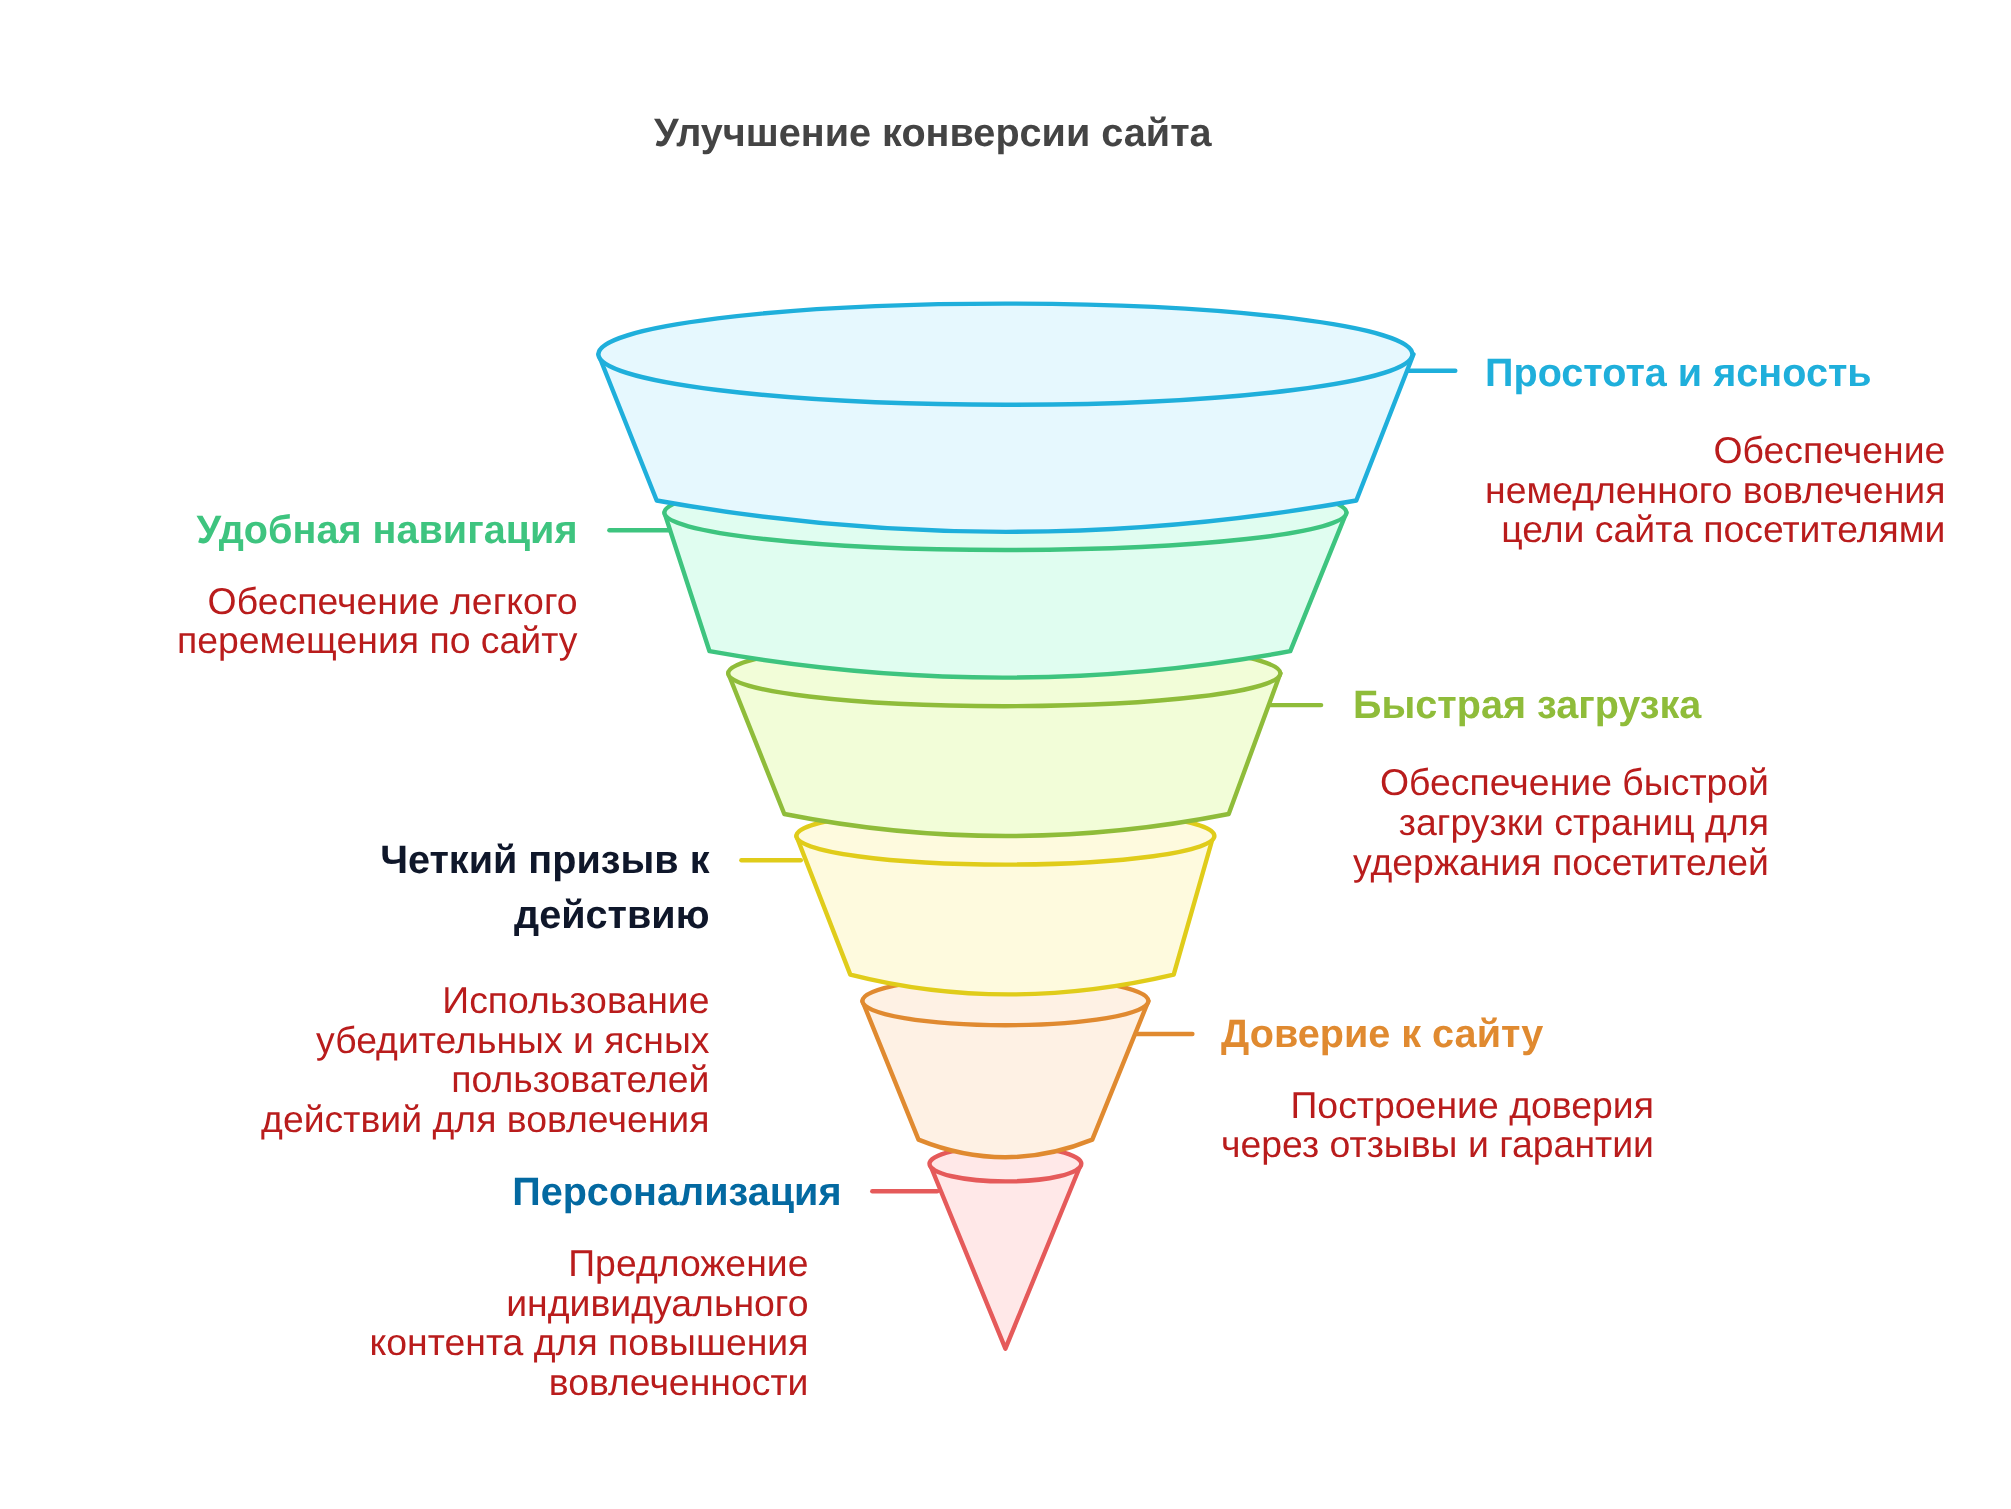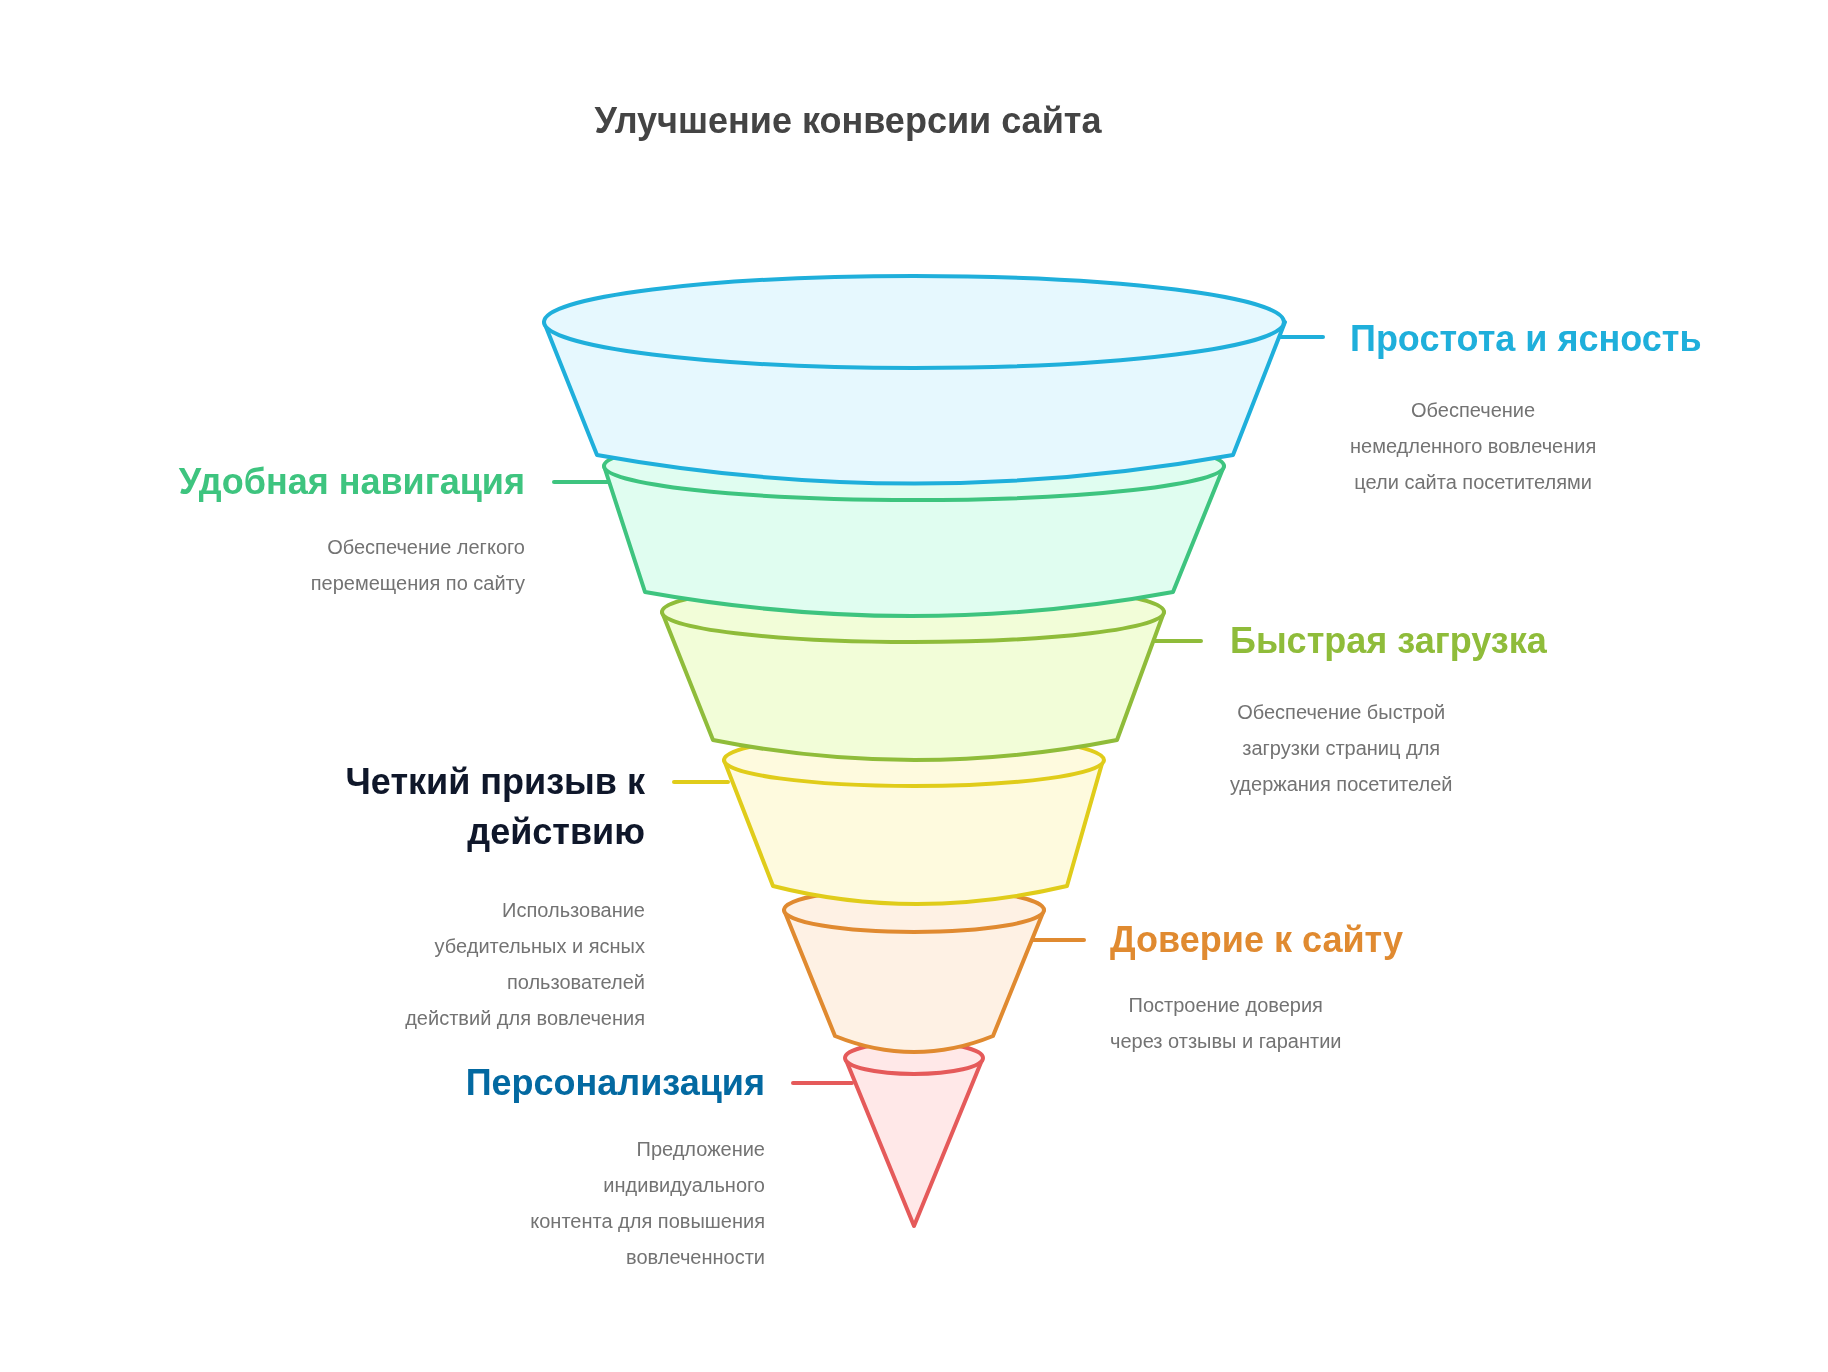--- a/index.html
+++ b/index.html
@@ -1,22 +1,22 @@
 <!DOCTYPE html>
 <html><head>
 <meta charset="utf-8">
 <style>
   html, body { margin:0; padding:0; background:#ffffff; }
   body { width:1828px; height:1372px; position:relative; overflow:hidden; font-family:"Liberation Sans", sans-serif; }
   .title { position:absolute; left:0; width:1696px; top:100px; text-align:center; font-size:36px; font-weight:bold; color:#444444; }
   svg.funnel { position:absolute; left:0; top:0; }
   .heading { position:absolute; font-weight:bold; font-size:36px; line-height:50px; white-space:nowrap; }
-  .desc { position:absolute; font-size:20px; line-height:36px; color:#737373; white-space:nowrap; }
+  .desc { position:absolute; font-size:34px; line-height:36px; color:#b91c1c; white-space:nowrap; }
   .right { text-align:right; }
-  .left { text-align:center; }
+  .left { text-align:right; }
 </style>
 </head>
 <body>
 
 <div class="title">Улучшение конверсии сайта</div>
 
 <svg class="funnel" width="1828" height="1372" viewBox="0 0 1828 1372">
 
   <g stroke="#e55a5a" stroke-width="4" fill="#ffe8e8" stroke-linejoin="round">
     <path d="M846 1060 L914 1226 L982 1060 Z"></path>
@@ -86,18 +86,18 @@
   <div>действий для вовлечения</div>
 </div>
 
 <div class="heading left" style="left:1110px; top:915px; color:#e08a30;">Доверие к сайту</div>
 <div class="desc left" style="left:1110px; top:987px;">
   <div>Построение доверия</div>
   <div>через отзывы и гарантии</div>
 </div>
 
 <div class="heading right" style="right:1063px; top:1058px; color:#0369a1;">Персонализация</div>
-<div class="desc right" style="right:1063px; top:1131px;">
+<div class="desc right" style="right:1093px; top:1131px;">
   <div>Предложение</div>
   <div>индивидуального</div>
   <div>контента для повышения</div>
   <div>вовлеченности</div>
 </div>
 
 </body></html>

